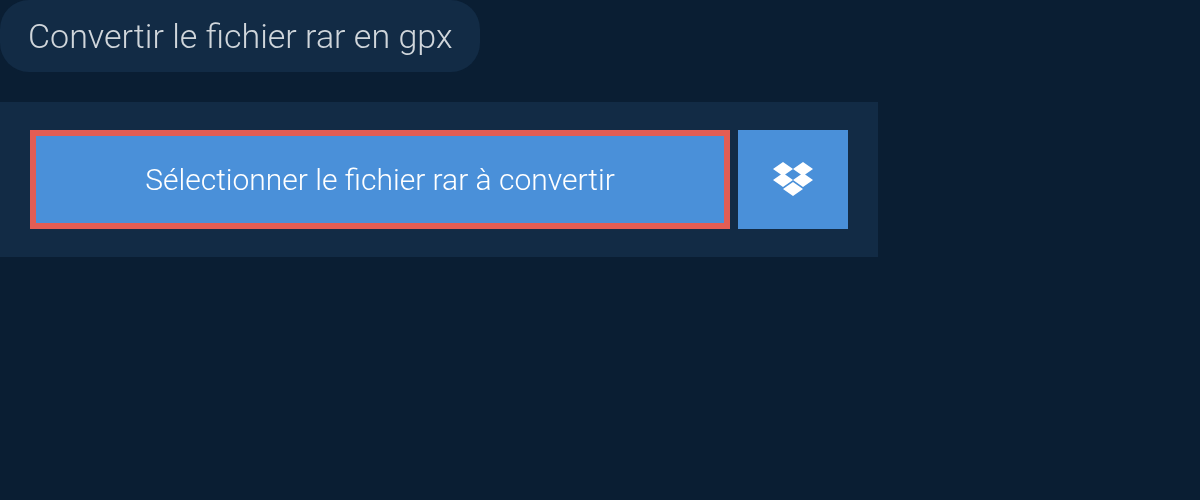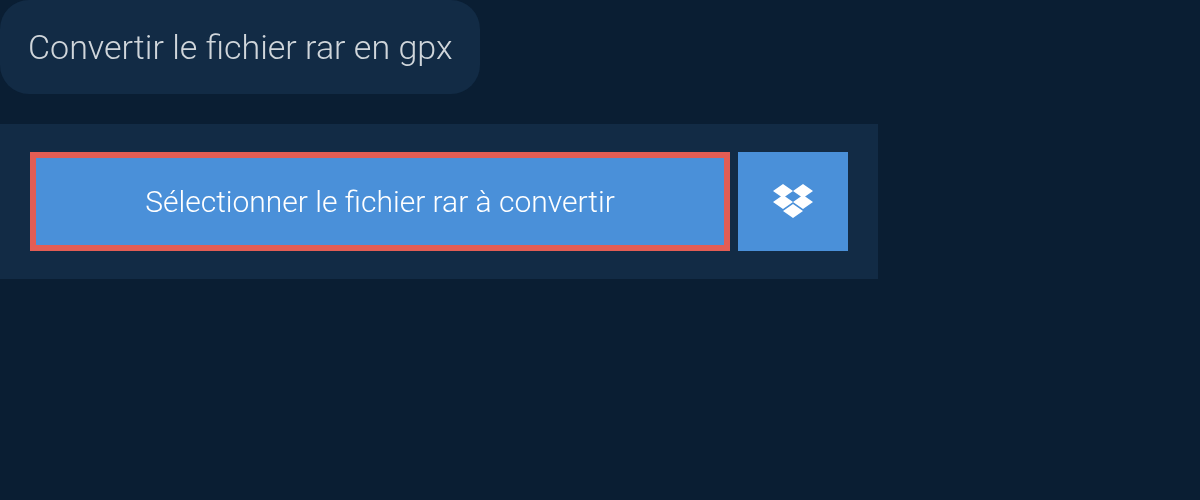--- a/index.html
+++ b/index.html
@@ -9,21 +9,21 @@
     }
     body {
       background-color: #0a1e33;
       font-family: -apple-system, BlinkMacSystemFont, "Segoe UI", Roboto, Helvetica, Arial, sans-serif;
       width: 1200px;
       height: 500px;
       overflow: hidden;
     }
     .title-bar {
       background-color: #122b45;
-      padding: 27px 28px;
+      padding: 16px 28px;
       display: inline-block;
       border-radius: 29px;
     }
     .title-text {
       color: #d0d6db;
       font-size: 34px;
       font-weight: 300;
     }
     .converter-panel {
       background-color: #122b45;

